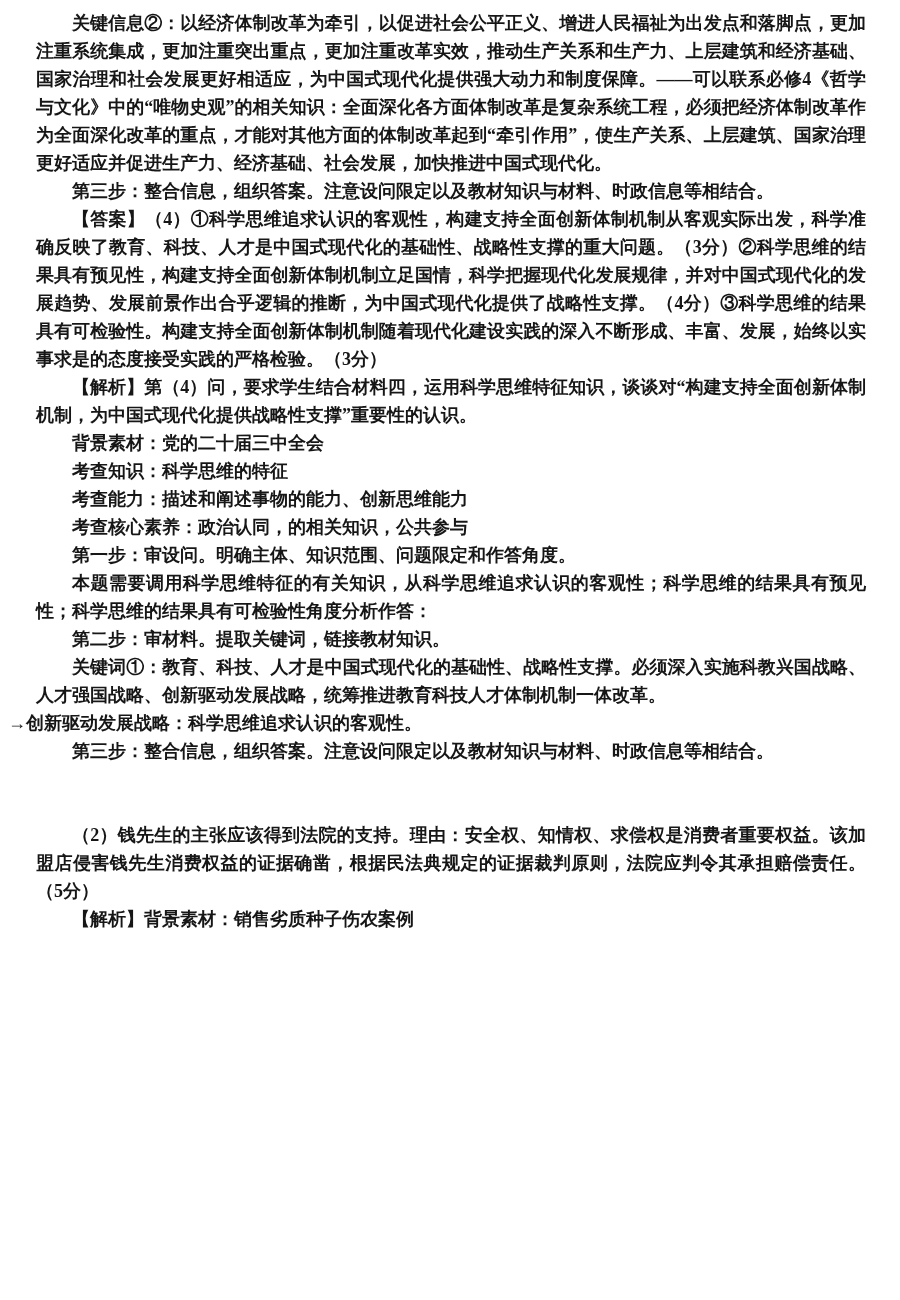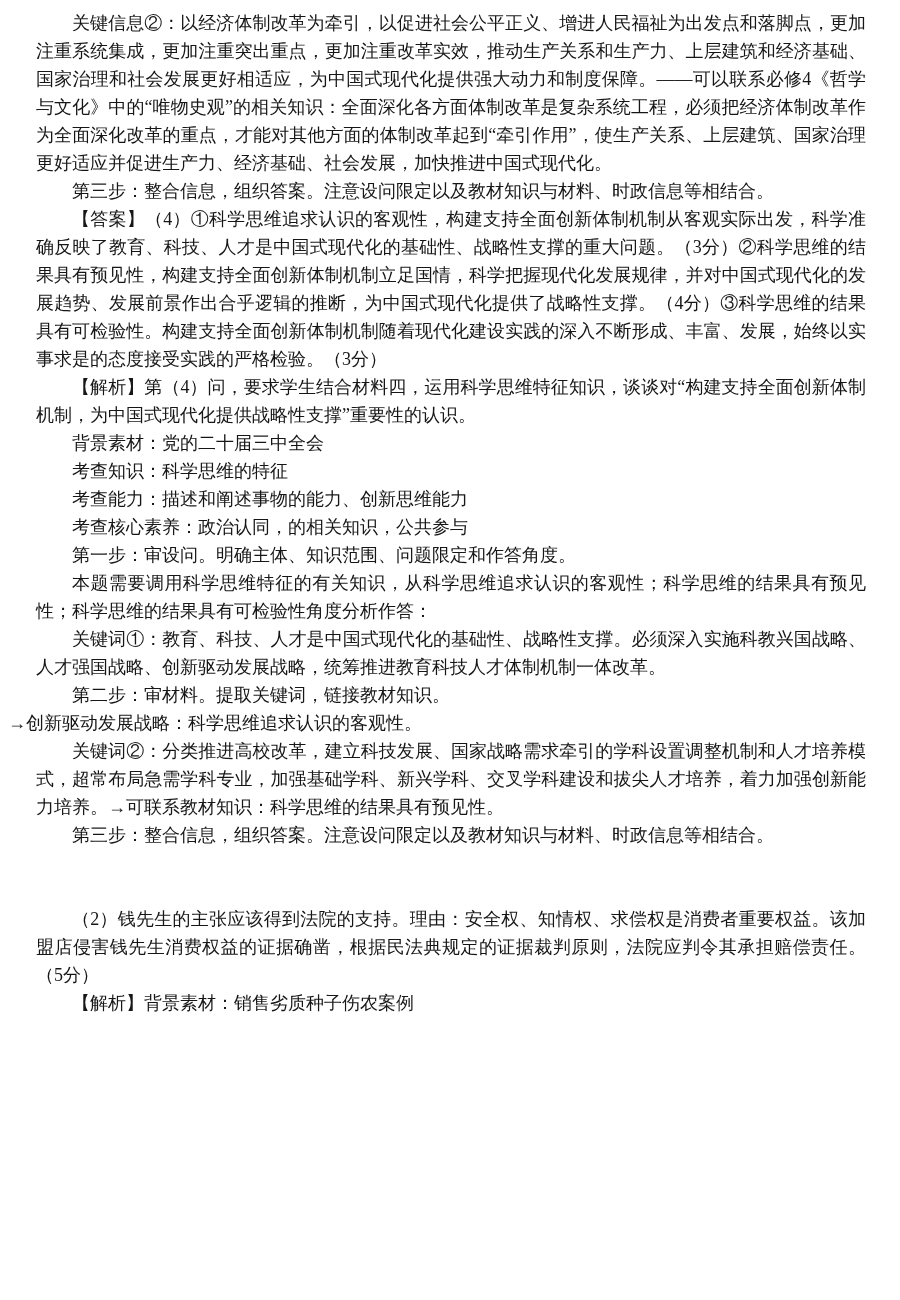--- a/index.html
+++ b/index.html
@@ -20,20 +20,21 @@
     background: #ffffff;
     color: #161616;
     font-family: "Liberation Serif", "DejaVu Serif", serif;
     font-size: 18px;
     line-height: 28px;
     text-align: justify;
   }
   .para {
     margin: 0;
     text-indent: 2em;
+    font-weight: bold;
   }
   
   .para.hang {
     text-indent: -1.55em;
   }
   .section-gap {
     height: 56px;
   }
 </style>
 </head>
@@ -43,23 +44,22 @@
   <p class="para">关键信息②：以经济体制改革为牵引，以促进社会公平正义、增进人民福祉为出发点和落脚点，更加注重系统集成，更加注重突出重点，更加注重改革实效，推动生产关系和生产力、上层建筑和经济基础、国家治理和社会发展更好相适应，为中国式现代化提供强大动力和制度保障。——可以联系必修4《哲学与文化》中的“唯物史观”的相关知识：全面深化各方面体制改革是复杂系统工程，必须把经济体制改革作为全面深化改革的重点，才能对其他方面的体制改革起到“牵引作用”，使生产关系、上层建筑、国家治理更好适应并促进生产力、经济基础、社会发展，加快推进中国式现代化。</p>
   <p class="para">第三步：整合信息，组织答案。注意设问限定以及教材知识与材料、时政信息等相结合。</p>
   <p class="para">【答案】（4）①科学思维追求认识的客观性，构建支持全面创新体制机制从客观实际出发，科学准确反映了教育、科技、人才是中国式现代化的基础性、战略性支撑的重大问题。（3分）②科学思维的结果具有预见性，构建支持全面创新体制机制立足国情，科学把握现代化发展规律，并对中国式现代化的发展趋势、发展前景作出合乎逻辑的推断，为中国式现代化提供了战略性支撑。（4分）③科学思维的结果具有可检验性。构建支持全面创新体制机制随着现代化建设实践的深入不断形成、丰富、发展，始终以实事求是的态度接受实践的严格检验。（3分）</p>
   <p class="para">【解析】第（4）问，要求学生结合材料四，运用科学思维特征知识，谈谈对“构建支持全面创新体制机制，为中国式现代化提供战略性支撑”重要性的认识。</p>
   <p class="para">背景素材：党的二十届三中全会</p>
   <p class="para">考查知识：科学思维的特征</p>
   <p class="para">考查能力：描述和阐述事物的能力、创新思维能力</p>
   <p class="para">考查核心素养：政治认同，的相关知识，公共参与</p>
   <p class="para">第一步：审设问。明确主体、知识范围、问题限定和作答角度。</p>
   <p class="para">本题需要调用科学思维特征的有关知识，从科学思维追求认识的客观性；科学思维的结果具有预见性；科学思维的结果具有可检验性角度分析作答：</p>
+  <p class="para">第二步：审材料。提取关键词，链接教材知识。</p>
   <p class="para">关键词①：教育、科技、人才是中国式现代化的基础性、战略性支撑。必须深入实施科教兴国战略、人才强国战略、创新驱动发展战略，统筹推进教育科技人才体制机制一体改革。</p>
-  <p class="para">第二步：审材料。提取关键词，链接教材知识。</p>
   <p class="para hang">→创新驱动发展战略：科学思维追求认识的客观性。</p>
-  <p class="para">关键词②：分类推进高校改革，建立科技发展、国家战略需求牵引的学科设置调整机制和人才培养模式，超常布局急需学科专业，加强基础学科、新兴学科、交叉学科建设和拔尖人才培养，着力加强创新能力培养。→可联系教材知识：科学思维的结果具有预见性。</p>
   <p class="para">第三步：整合信息，组织答案。注意设问限定以及教材知识与材料、时政信息等相结合。</p>
 
   <div class="section-gap"></div>
 
   <p class="para">（2）钱先生的主张应该得到法院的支持。理由：安全权、知情权、求偿权是消费者重要权益。该加盟店侵害钱先生消费权益的证据确凿，根据民法典规定的证据裁判原则，法院应判令其承担赔偿责任。（5分）</p>
   <p class="para">【解析】背景素材：销售劣质种子伤农案例</p>
 </div>
 
 </body></html>

